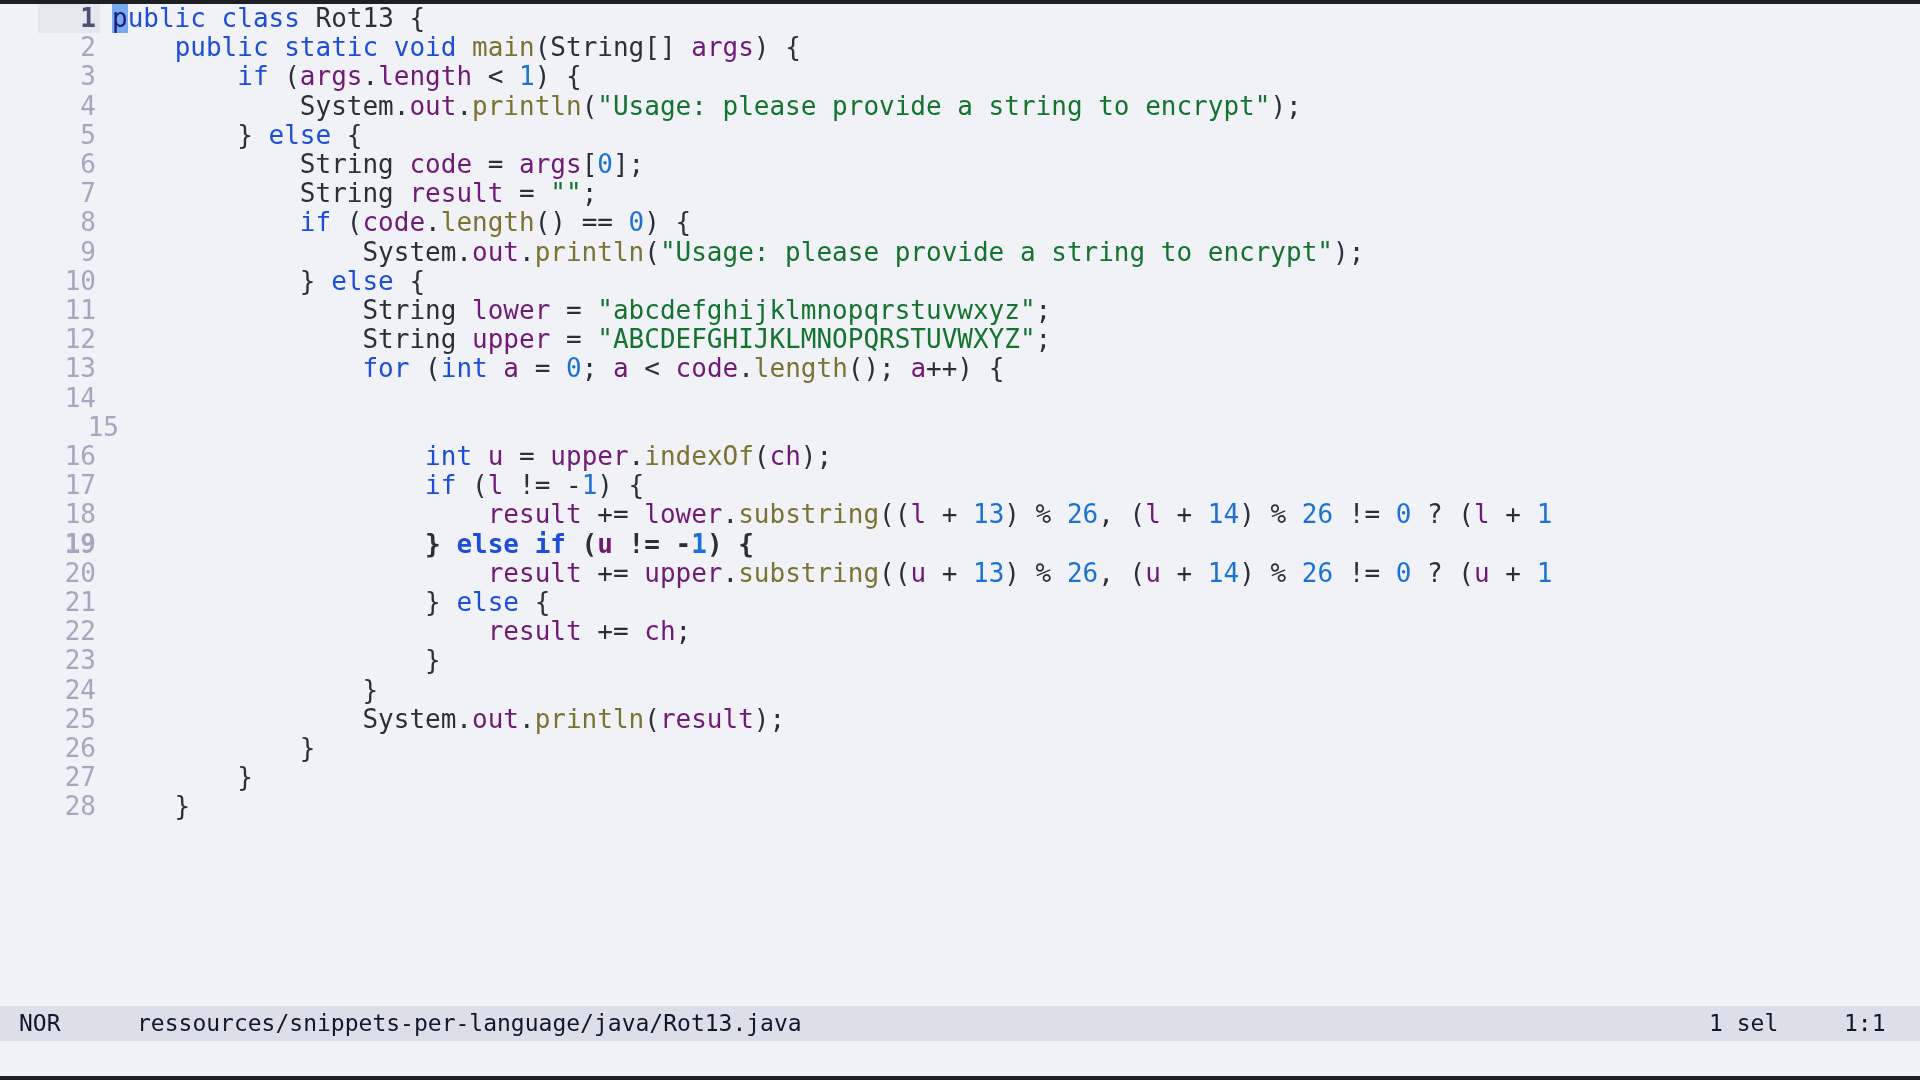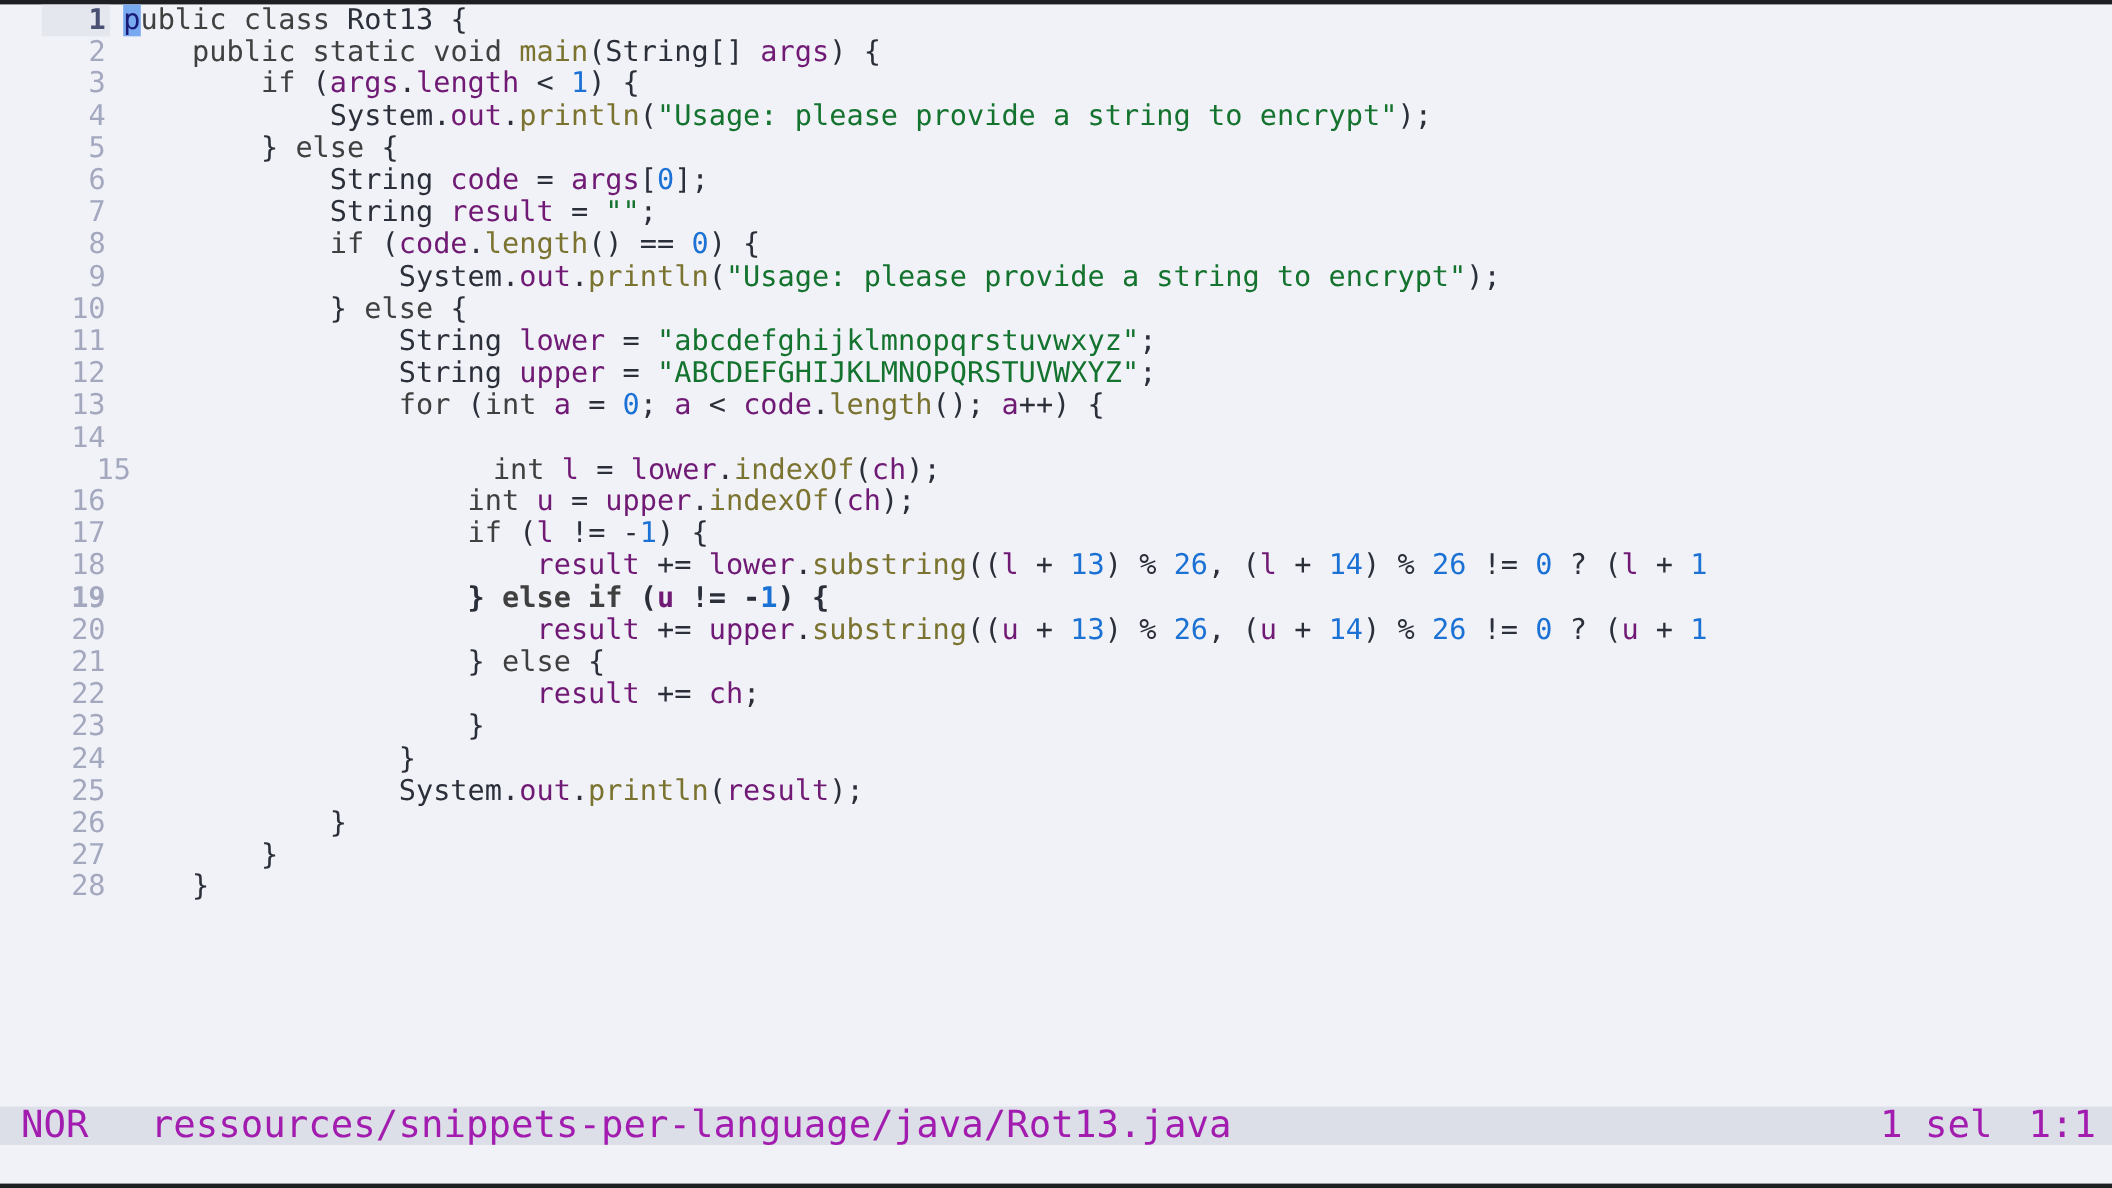--- a/index.html
+++ b/index.html
@@ -9,29 +9,29 @@
     font-family:"DejaVu Sans Mono", monospace;
     position:relative;
   }
   .topbar { position:absolute; left:0; top:0; width:1920px; height:4px; background:#1e1f22; }
   .editor { position:absolute; left:0; top:4px; width:1920px; height:1002px; overflow:hidden; }
   .line { position:absolute; left:0; height:29.2px; line-height:29.2px; font-size:26px; white-space:pre; }
   .gutter { position:absolute; left:38px; width:58px; text-align:right; color:#a3a8bf; font-size:26px; }
   .gutter.active { color:#4a5073; font-weight:bold; background:#e4e7ee; left:38px; padding-right:0; }
   .gutter-bg { position:absolute; left:38px; width:62px; height:29.2px; background:#e4e7ee; }
   .code { position:absolute; left:112px; color:#2b2f3a; }
-  .kw { color:#404040; }
+  .kw { color:#1d4ed8; }
   .fn { color:#7b7330; }
   .var { color:#701a75;text-align:center; }
   .num { color:#1b72d4; }
   .str { color:#14732e; }
   .cursor { background:#79aaf0; color:#1a1a78; }
   .statusbar {
     position:absolute; left:0; top:1006px; width:1920px; height:35px;
-    background:#dcdfe8; font-size:34px; line-height:35px; color:#a21caf;
+    background:#dcdfe8; font-size:23px; line-height:35px; color:#0f172a;
   }
   .mode { position:absolute; left:19px; }
   .filepath { position:absolute; left:137px; }
   .sel { position:absolute; left:1709px; }
   .pos { position:absolute; left:1844px; }
   .cmdline { position:absolute; left:0; top:1041px; width:1920px; height:35px; background:#f1f2f7; }
   .bottombar { position:absolute; left:0; top:1076px; width:1920px; height:4px; background:#1e1f22; }
 </style>
 </head>
 <body>
@@ -46,21 +46,21 @@
     <div class="line" style="top: 116.8px; width: 1920px;"><span class="gutter" style="background: transparent;">5</span><span class="code">        } <span class="kw">else</span> {</span></div>
     <div class="line" style="top: 146px; width: 1920px;"><span class="gutter" style="background: transparent;">6</span><span class="code">            String <span class="var">code</span> = <span class="var">args</span>[<span class="num">0</span>];</span></div>
     <div class="line" style="top: 175.2px; width: 1920px;"><span class="gutter" style="background: transparent;">7</span><span class="code">            String <span class="var">result</span> = <span class="str">""</span>;</span></div>
     <div class="line" style="top: 204.4px; width: 1920px;"><span class="gutter" style="background: transparent;">8</span><span class="code">            <span class="kw">if</span> (<span class="var">code</span>.<span class="fn">length</span>() == <span class="num">0</span>) {</span></div>
     <div class="line" style="top: 233.6px; width: 1920px;"><span class="gutter" style="background: transparent;">9</span><span class="code">                System.<span class="var">out</span>.<span class="fn">println</span>(<span class="str">"Usage: please provide a string to encrypt"</span>);</span></div>
     <div class="line" style="top: 262.8px; width: 1920px;"><span class="gutter" style="background: transparent;">10</span><span class="code">            } <span class="kw">else</span> {</span></div>
     <div class="line" style="top: 292px; width: 1628px;"><span class="gutter" style="background: transparent;">11</span><span class="code">                String <span class="var">lower</span> = <span class="str">"abcdefghijklmnopqrstuvwxyz"</span>;</span></div>
     <div class="line" style="top: 321.2px; width: 1752px;"><span class="gutter" style="background: transparent;">12</span><span class="code">                String <span class="var">upper</span> = <span class="str">"ABCDEFGHIJKLMNOPQRSTUVWXYZ"</span>;</span></div>
     <div class="line" style="top: 350.4px; width: 1920px;"><span class="gutter" style="background: transparent;">13</span><span class="code">                <span class="kw">for</span> (<span class="kw">int</span> <span class="var">a</span> = <span class="num">0</span>; <span class="var">a</span> &lt; <span class="var">code</span>.<span class="fn">length</span>(); <span class="var">a</span>++) {</span></div>
     <div class="line" style="top: 379.6px; width: 1920px;"><span class="gutter" style="background: transparent;">14</span></div>
-    <div class="line" style="top: 408.8px; width: 1920px; margin-left: 23px;"><span class="gutter" style="background: transparent;">15</span><span class="code">                    <span class="kw">int</span> <span class="var">l</span> = <span class="var">lower</span>.<span class="fn">indexOf</span>(<span class="var">ch</span>);</span></div>
+    <div class="line" style="top: 408.8px; width: 1920px; margin-left: 23px;"><span class="gutter" style="background: transparent;">15</span></div>
     <div class="line" style="top: 438px; width: 1920px;"><span class="gutter" style="background: transparent;">16</span><span class="code">                    <span class="kw">int</span> <span class="var">u</span> = <span class="var">upper</span>.<span class="fn">indexOf</span>(<span class="var">ch</span>);</span></div>
     <div class="line" style="top: 467.2px; width: 1920px;"><span class="gutter" style="background: transparent;">17</span><span class="code">                    <span class="kw">if</span> (<span class="var">l</span> != -<span class="num">1</span>) {</span></div>
     <div class="line" style="top: 496.4px; width: 1920px;"><span class="gutter" style="background: transparent;">18</span><span class="code">                        <span class="var">result</span> += <span class="var">lower</span>.<span class="fn">substring</span>((<span class="var">l</span> + <span class="num">13</span>) % <span class="num">26</span>, (<span class="var">l</span> + <span class="num">14</span>) % <span class="num">26</span> != <span class="num">0</span> ? (<span class="var">l</span> + <span class="num">1</span></span></div>
     <div class="line" style="top: 525.6px; width: 1692px; font-weight: bold;"><span class="gutter" style="background: transparent;">19</span><span class="code">                    } <span class="kw">else</span> <span class="kw">if</span> (<span class="var">u</span> != -<span class="num">1</span>) {</span></div>
     <div class="line" style="top: 554.8px; width: 1920px;"><span class="gutter" style="background: transparent;">20</span><span class="code">                        <span class="var">result</span> += <span class="var">upper</span>.<span class="fn">substring</span>((<span class="var">u</span> + <span class="num">13</span>) % <span class="num">26</span>, (<span class="var">u</span> + <span class="num">14</span>) % <span class="num">26</span> != <span class="num">0</span> ? (<span class="var">u</span> + <span class="num">1</span></span></div>
     <div class="line" style="top: 584px; width: 1920px;"><span class="gutter" style="background: transparent;">21</span><span class="code">                    } <span class="kw">else</span> {</span></div>
     <div class="line" style="top: 613.2px; width: 1920px;"><span class="gutter" style="background: transparent;">22</span><span class="code">                        <span class="var">result</span> += <span class="var">ch</span>;</span></div>
     <div class="line" style="top: 642.4px; width: 1920px;"><span class="gutter" style="background: transparent;">23</span><span class="code">                    }</span></div>
     <div class="line" style="top: 671.6px; width: 1920px;"><span class="gutter" style="background: transparent;">24</span><span class="code">                }</span></div>
     <div class="line" style="top: 700.8px; width: 1920px;"><span class="gutter" style="background: transparent;">25</span><span class="code">                System.<span class="var">out</span>.<span class="fn">println</span>(<span class="var">result</span>);</span></div>

